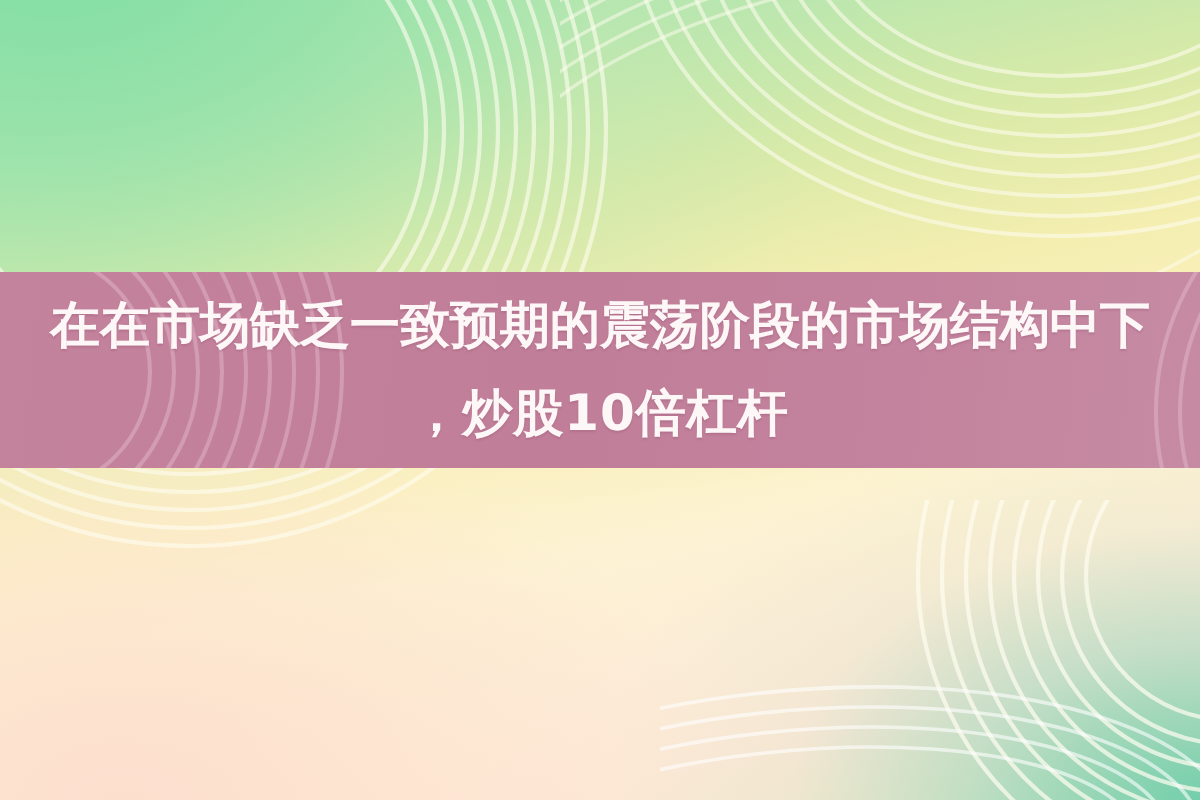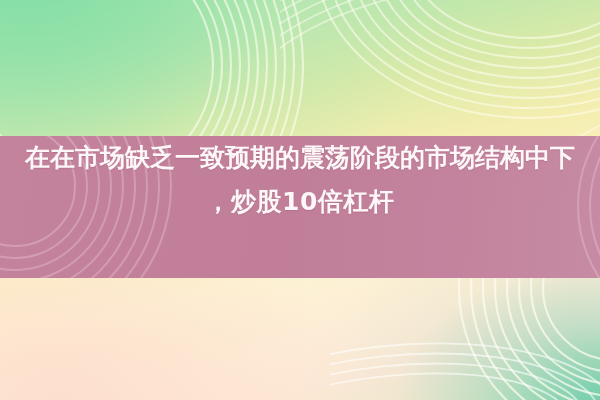--- a/index.html
+++ b/index.html
@@ -63,31 +63,32 @@
   .arcs-tr { left: 280px;   top: -70px; }
   .arcs-bl { left: -170px;  top: 300px; }
   .arcs-br { left: 330px;   top: 250px; }
 
   
   .band {
     position: absolute;
     left: 0;
     right: 0;
     top: 136px;
-    height: 142px;
+    height: 98px;
     background: linear-gradient(96deg,
       #c4839d 0%,
       #c2809b 22%,
       #c07e99 48%,
       #c3829d 74%,
       #c68ba3 100%);
     overflow: hidden;
     display: flex;
     flex-direction: column;
     align-items: center;
+    justify-content: center;
   }
   .band-arcs {
     position: absolute;
     pointer-events: none;
     opacity: 0.42;
   }
   .band-arcs-l { left: -150px; top: -120px; }
   .band-arcs-r { left: 470px;  top: -90px; }
 
   

